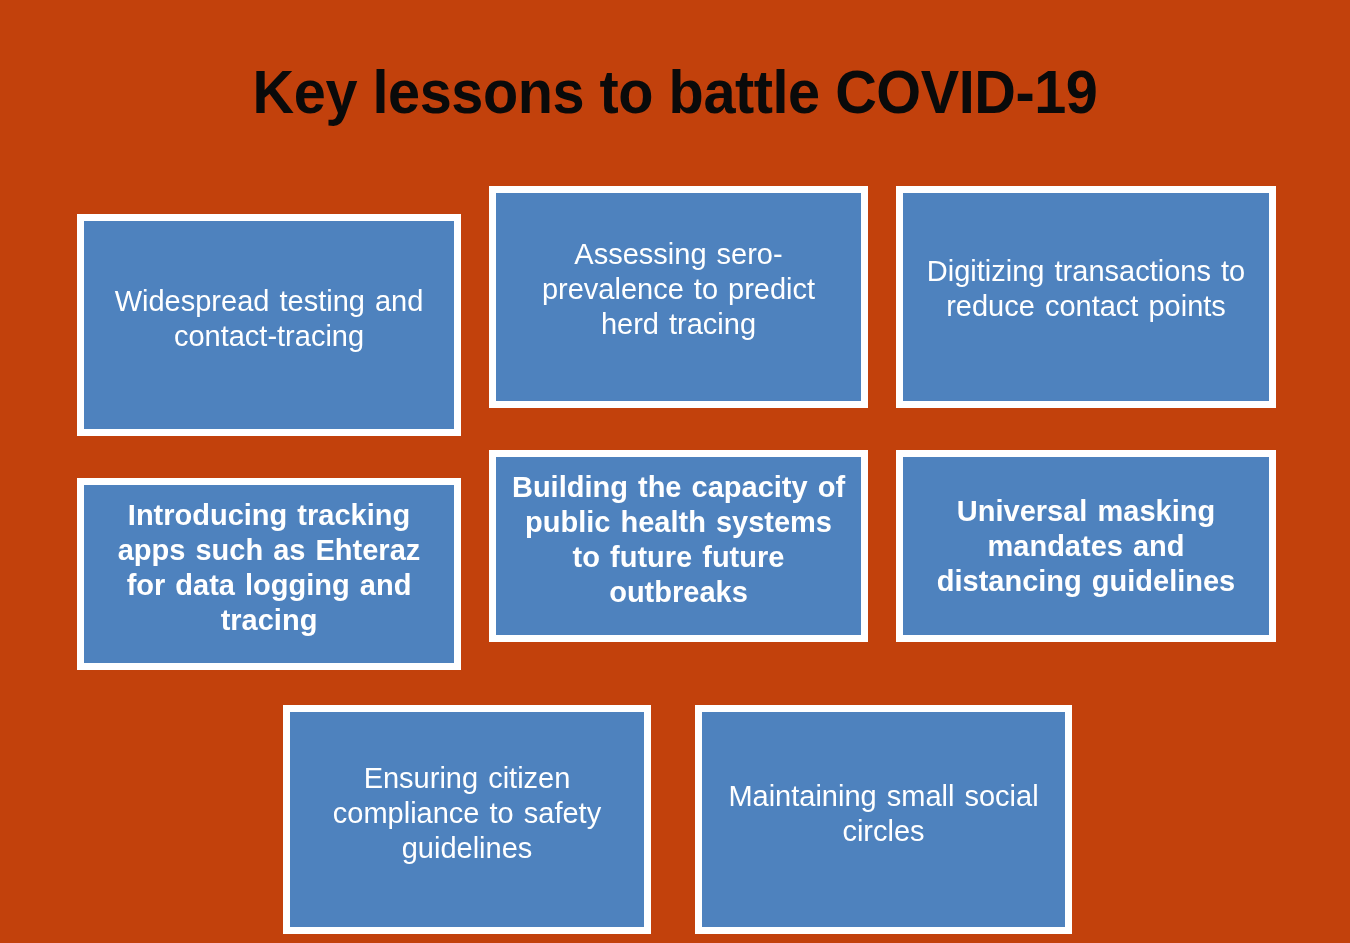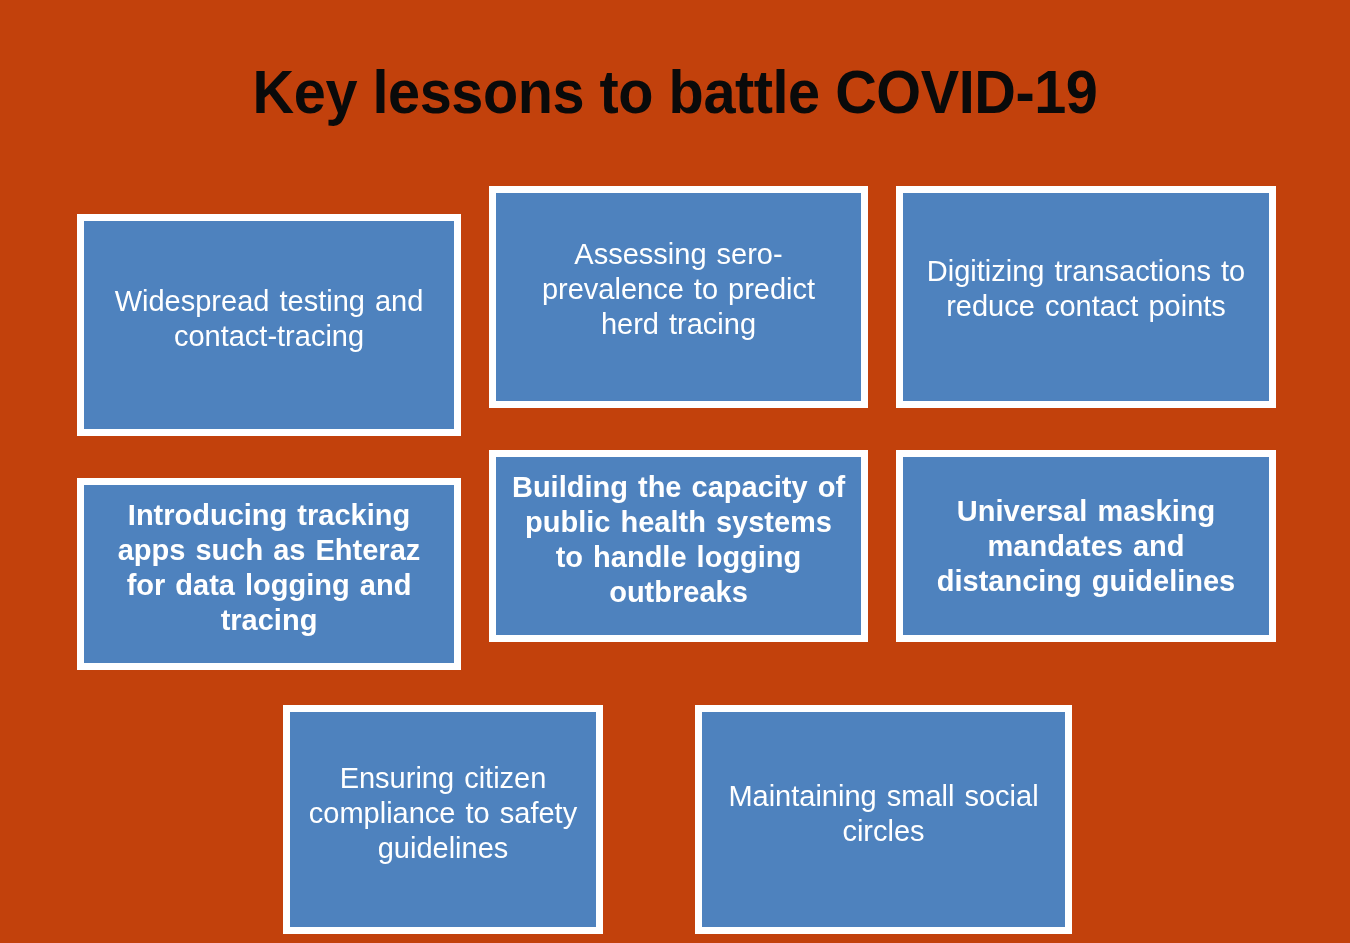--- a/index.html
+++ b/index.html
@@ -67,21 +67,21 @@
   .r1 { top: 186px; height: 222px; }
   .c1 { left: 77px;  width: 384px; margin-top: 28px; }
   .c2 { left: 489px; width: 379px; }
   .c3 { left: 896px; width: 380px; }
 
   
   .r2 { top: 450px; height: 192px; font-weight: bold; }
 
   
   .r3 { top: 705px; height: 229px; }
-  .b1 { left: 283px; width: 320px; justify-content: flex-end; }
+  .b1 { left: 283px; width: 368px; justify-content: flex-end; }
   .b2 { left: 695px; width: 377px; padding-left: 12px; }
 
   
   .card.nudge-up .card-text  { position: relative; top: -6px; }
   .card.nudge-up2 .card-text { position: relative; top: -8px; }
 </style>
 </head>
 <body>
 
 <div class="slide">
@@ -98,21 +98,21 @@
 
   <div class="card r1 c3 nudge-up2">
     <div class="card-text">Digitizing transactions to reduce contact points</div>
   </div>
 
   <div class="card r2 c1 nudge-up">
     <div class="card-text">Introducing tracking apps such as Ehteraz for data logging and tracing</div>
   </div>
 
   <div class="card r2 c2 nudge-up">
-    <div class="card-text">Building the capacity of public health systems to handle logging outbreaks</div>
+    <div class="card-text">Building the capacity of public health systems to future future outbreaks</div>
   </div>
 
   <div class="card r2 c3">
     <div class="card-text">Universal masking mandates and distancing guidelines</div>
   </div>
 
   <div class="card r3 b1 nudge-up">
     <div class="card-text">Ensuring citizen compliance to safety guidelines</div>
   </div>
 

